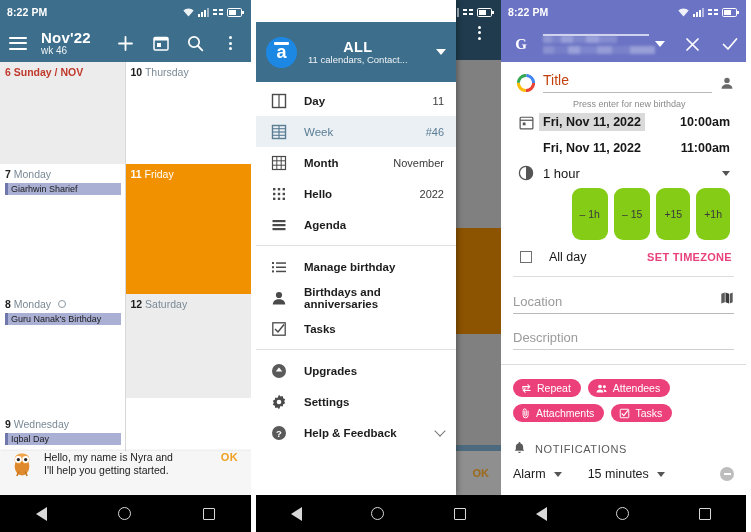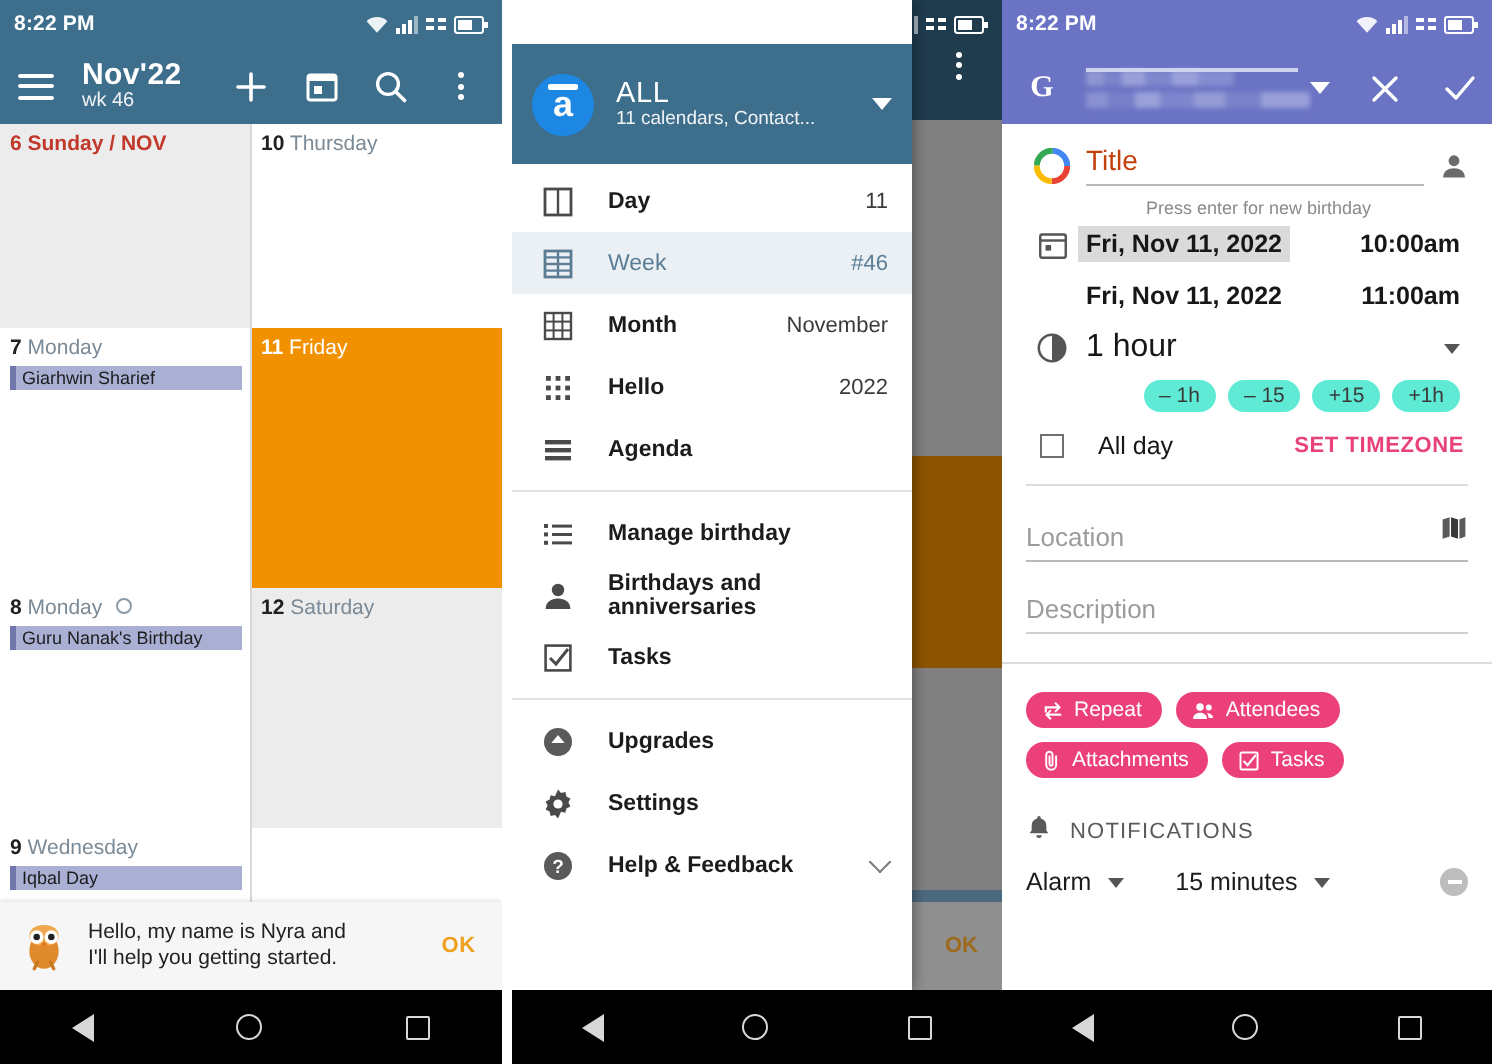--- a/index.html
+++ b/index.html
@@ -72,21 +72,21 @@
   .mini-row { display: grid; grid-template-columns: repeat(7,1fr); font-size: 9.5px;
               text-align: center; padding: 1px 0; }
   .mini-row.alt { background: #eef1f4; }
   .mini-row span { color: #35404a; }
   .mini-row span.mut { color: #a6adb4; }
   .mini-row span.red { color: #c0392b; font-weight: bold; }
   .mini-row span.bold { font-weight: bold; color: #1c1c1c; }
 
   
   .toast { position: absolute; left: 0; right: 0; bottom: 37px; height: 44px;
-           background: #f6f6f6; display: flex; align-items: center; padding: 0 9px;
+           background: #f6f6f6; display: flex; align-items: flex-start; padding: 0 9px;
            box-shadow: 0 -1px 2px rgba(0,0,0,.10); }
   .owl { width: 26px; height: 26px; flex: 0 0 26px; }
   .toast-txt { margin-left: 9px; font-size: 10.5px; color: #222; line-height: 1.28; }
   .toast-ok { margin-left: auto; color: #f0a020; font-weight: bold; font-size: 11px;
               letter-spacing: .4px; padding-right: 4px; cursor: pointer; }
 
   
   .p2-bg { position: absolute; inset: 0; background: #ffffff; }
   .p2-scrim-top { position: absolute; top: 0; left: 0; right: 0; height: 60px; background: #1f3b4d; }
   .p2-scrim { position: absolute; top: 60px; left: 0; right: 0; bottom: 37px; background: #808080; }
@@ -106,21 +106,21 @@
   .drawer { position: absolute; top: 0; left: 0; width: 200px; bottom: 37px;
             background: #ffffff; box-shadow: 2px 0 5px rgba(0,0,0,.28); }
   .drawer-head { height: 60px; background: #3d6e8c; display: flex; align-items: center;
                  padding: 0 10px; color: #fff; }
   .acct-logo { width: 31px; height: 31px; border-radius: 50%; background: #1d87e4;
                display: flex; align-items: center; justify-content: center; flex: 0 0 31px;
                font-weight: bold; font-size: 18px; color: #fff; position: relative; }
   .acct-logo .tab { position: absolute; top: 5px; left: 8px; width: 15px; height: 3px;
                     background: #fff; border-radius: 1px; }
   .acct-txt { margin-left: 11px; line-height: 1.12; overflow: hidden; }
-  .acct-txt .a { font-size: 14.5px; font-weight: normal; letter-spacing: .3px; }
+  .acct-txt .a { font-size: 14.5px; font-weight: bold; letter-spacing: .3px; text-align: center; }
   .acct-txt .b { font-size: 9.5px; opacity: .92; white-space: nowrap; overflow: hidden; text-overflow: ellipsis; max-width: 118px;}
   .caret-d { margin-left: auto; width: 0; height: 0; border-left: 5px solid transparent;
              border-right: 5px solid transparent; border-top: 6px solid #fff; }
   .menu { padding-top: 3px; }
   .mi { height: 31px; display: flex; align-items: center; padding: 0 12px 0 14px; cursor: pointer; }
   .mi.sel { background: #eaf0f4; }
   .mi .mi-ic { width: 18px; height: 18px; flex: 0 0 18px; display: flex; align-items: center; justify-content: center; }
   .mi .mi-lb { margin-left: 16px; font-size: 11.5px; color: #1c1c1c; font-weight: bold; }
   .mi.sel .mi-lb, .mi.sel .mi-rt { color: #5a7d94; font-weight: normal; }
   .mi .mi-rt { margin-left: auto; font-size: 11px; color: #3a3a3a; }
@@ -148,26 +148,26 @@
   .lead { width: 26px; flex: 0 0 26px; display: flex; align-items: center; justify-content: center; }
   .title-row { margin-top: 10px; }
   .title-in { flex: 1; margin-left: 4px; font-size: 14px; color: #c2410c;
               border-bottom: 1px solid #b9b9b9; padding-bottom: 4px; }
   .hint { margin-left: 32px; font-size: 9px; color: #8a8a8a; margin-top: 6px; padding-left: 28px; }
   .dt-row { margin-top: 2px; display: flex; align-items: center; }
   .dt-date { font-size: 12.5px; font-weight: bold; color: #171717; padding: 2px 4px; }
   .dt-date.hl { background: #dadada; }
   .dt-time { margin-left: auto; font-size: 12.5px; font-weight: bold; color: #171717; padding-right: 4px;}
   .dur-row { margin-top: 8px; }
-  .dur-lb { margin-left: 4px; font-size: 16px; color: #171717; }
+  .dur-lb { margin-left: 4px; font-size: 13px; color: #171717; }
   .caret-g { margin-left: auto; width: 0; height: 0; border-left: 4.5px solid transparent;
              border-right: 4.5px solid transparent; border-top: 5.5px solid #555; margin-right: 4px;}
   .chips { display: flex; justify-content: flex-end; gap: 6px; margin-top: 7px; padding-right: 4px; }
-  .chip { background: #5eead4; color: #3a3a3a; font-size: 10.5px; border-radius: 9px;
-          padding: 2px 8px; cursor: pointer; }
+  .chip { background: #84cc16; color: #3a3a3a; font-size: 10.5px; border-radius: 9px;
+          padding: 20px 8px; cursor: pointer; }
   .allday-row { margin-top: 10px; }
   .cbox { width: 12px; height: 12px; border: 1.6px solid #6f6f6f; }
   .allday-lb { margin-left: 10px; font-size: 12.5px; color: #171717; }
   .tz { margin-left: auto; font-size: 11px; font-weight: bold; color: #e8417c; letter-spacing: .3px; padding-right: 2px;}
   .hr { height: 1px; background: #dddddd; margin: 12px 0 0; }
   .field { margin: 0 12px; display: flex; align-items: flex-end;
            border-bottom: 1px solid #b9b9b9; padding-bottom: 4px; }
   .field .ph { font-size: 13px; color: #9b9b9b; flex: 1; }
   .field.f1 { margin-top: 14px; }
   .field.f2 { margin-top: 16px; border-bottom: 1px solid #cfcfcf; }
@@ -300,21 +300,21 @@
             <span class="num">10</span>
             <span class="nm">Thursday</span>
           </div>
         </div>
         <div class="daycell orange dk" style="height:130px">
           <div class="dayhead">
             <span class="num">11</span>
             <span class="nm">Friday</span>
           </div>
         </div>
-        <div class="daycell grey dk" style="height:120px">
+        <div class="daycell grey dk" style="height:104px">
           <div class="dayhead">
             <span class="num">12</span>
             <span class="nm">Saturday</span>
           </div>
         </div>
         <div class="mini">
           <div class="mini-h">November 2022</div>
           <div class="mini-dows">
             <span>S</span>
             <span>M</span>

